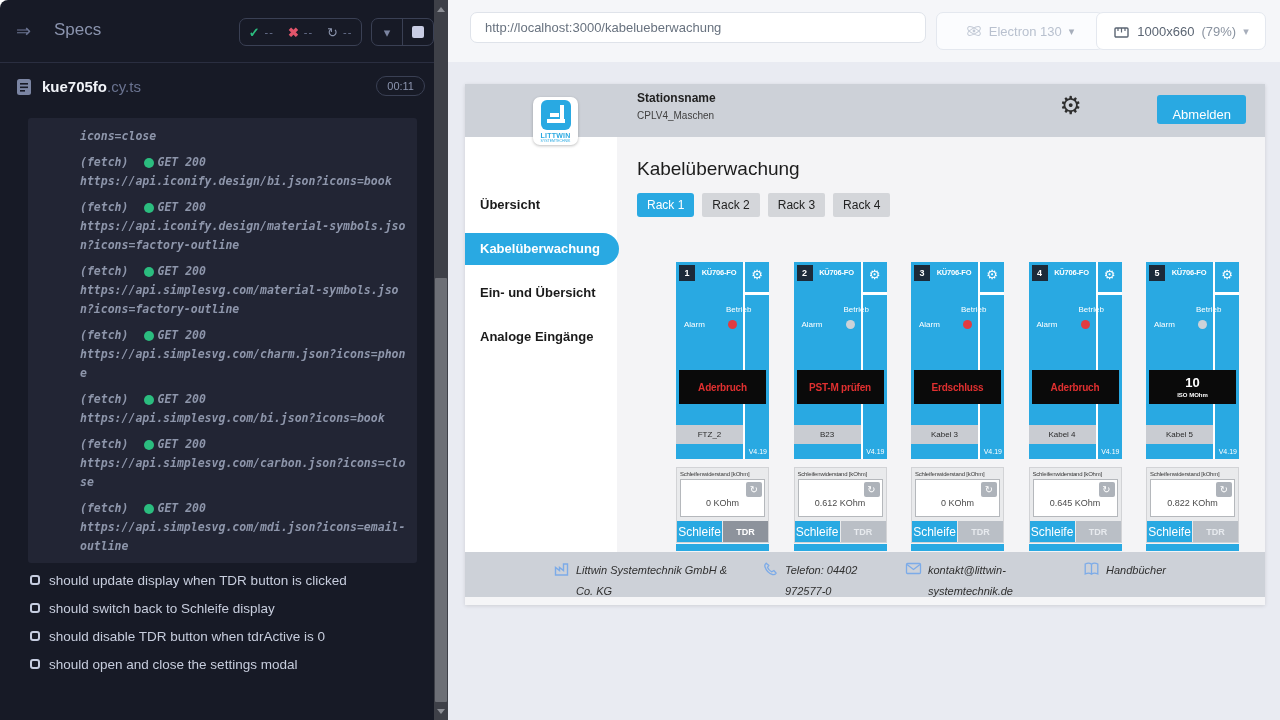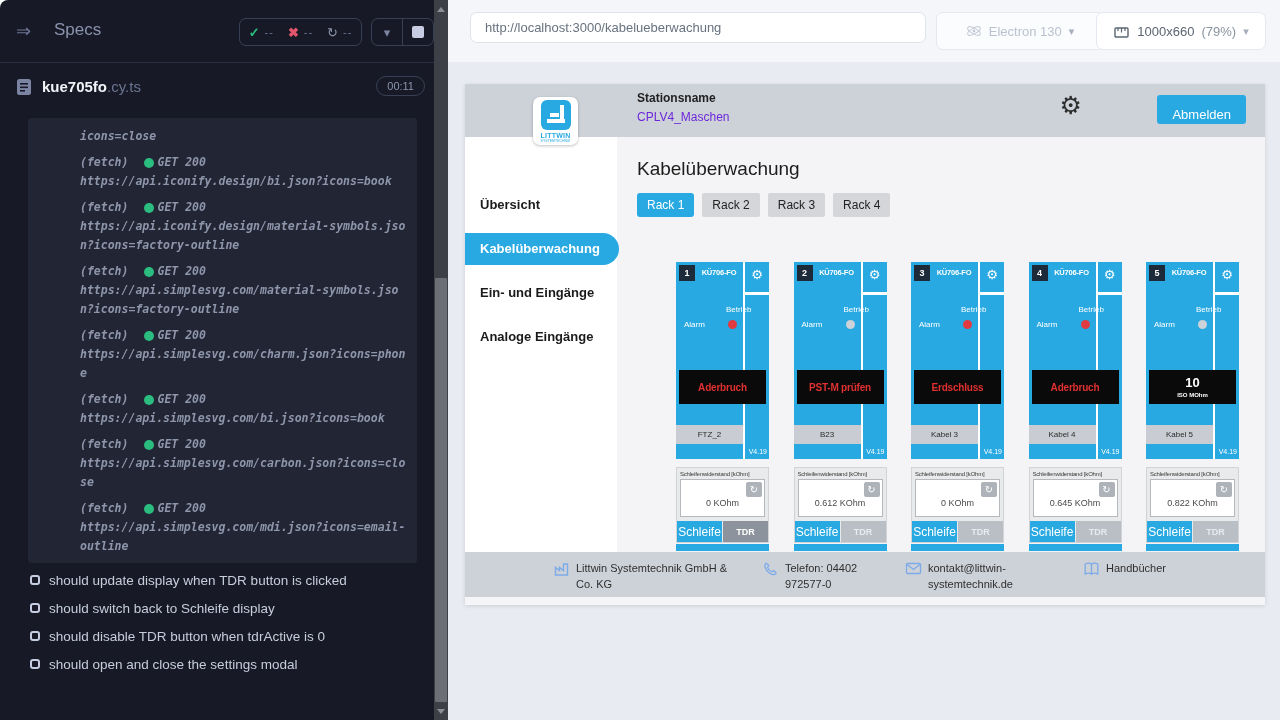--- a/index.html
+++ b/index.html
@@ -66,21 +66,21 @@
   .app-header { height:53px; background:#cdd1d8; position:relative; flex:none; z-index:5; }
   .logo-card { position:absolute; left:68px; top:13px; width:45px; height:48px; background:#fff; border-radius:7px; box-shadow:0 1px 3px rgba(0,0,0,.25); display:flex; flex-direction:column; align-items:center; padding-top:3px; }
   .logo-mark { width:30px; height:30px; background:#29a9e2; border-radius:6px; position:relative; }
   .logo-mark .lm-v { position:absolute; right:7px; top:5px; width:4px; height:16px; background:#fff; }
   .logo-mark .lm-b { position:absolute; left:6px; bottom:7px; width:18px; height:4px; background:#fff; }
   .logo-mark .lm-s { position:absolute; left:9px; bottom:13px; width:9px; height:4px; background:#fff; }
   .logo-title { color:#29a9e2; font-weight:bold; font-size:7px; margin-top:2px; letter-spacing:.2px; }
   .logo-sub { color:#29a9e2; font-size:3.5px; }
   .station { position:absolute; left:172px; top:7px; }
   .station-label { font-size:12px; font-weight:bold; color:#1f1f1f; }
-  .station-name { font-size:12px; color:#6d28d9; margin-top:5px; }
+  .station-name { font-size:10px; color:#404040; margin-top:5px; }
   .hdr-gear { position:absolute; right:183px; top:9px; font-size:25px; color:#2e2e2e; font-family:"DejaVu Sans", sans-serif; cursor:pointer; line-height:1; }
   .logout-btn { position:absolute; right:19px; top:11px; height:29px; background:#29a9e2; color:#fff; border:none; border-radius:3px; font-size:13px; padding:12px 15px; font-family:"Liberation Sans", sans-serif; cursor:pointer; }
 
   .app-body { flex:1; display:flex; overflow:hidden; }
   .sidebar { width:152px; background:#fff; flex:none; padding-top:52px; position:relative; z-index:2; }
   .side-item { height:32px; line-height:32px; padding-left:15px; font-size:13px; font-weight:bold; color:#1a1a1a; margin-bottom:12px; cursor:pointer; }
   .side-item.active { background:#29a9e2; color:#fff; width:154px; border-radius:0 17px 17px 0; }
   .content { flex:1; background:#f4f4f6; position:relative; }
   .page-title { margin:21px 0 0 20px; font-size:19px; font-weight:normal; color:#1c1c1c; }
   .rack-tabs { display:flex; gap:8px; margin:13px 0 0 20px; }
@@ -118,21 +118,21 @@
   .btn-row { display:flex; gap:1px; margin-top:4px; height:21px; }
   .btn-loop { flex:1; background:#29a9e2; color:#fff; font-weight:normal; font-size:12px; display:flex; align-items:center; justify-content:center; cursor:pointer; }
   .btn-tdr { flex:1; font-size:9px; display:flex; align-items:center; justify-content:center; cursor:pointer; font-weight:bold; }
   .tdr-on { background:#8d939c; color:#fff; }
   .tdr-off { background:#babfc6; color:#e7eaee; }
   .card-strip { height:7px; background:#29a9e2; margin-top:1px; }
 
   .app-footer { height:45px; background:#cdd1d8; flex:none; position:relative; z-index:5; font-size:11px; color:#2f2f2f; }
   .f-item { position:absolute; top:8px; display:flex; gap:6px; }
   .f-item .f-icon { flex:none; margin-top:1px; }
-  .f-text { line-height:16px; overflow-wrap:break-word; }
+  .f-text { line-height:21px; overflow-wrap:break-word;font-style:italic; }
   .f-1 { left:88px; width:178px; }
   .f-2 { left:298px; width:128px; }
   .f-3 { left:440px; width:128px; }
   .f-4 { left:618px; }
   .app-bottom-pad { height:8px; background:#f5f5f7; flex:none; }
 </style>
 </head>
 <body>
 
 <div id="root">
@@ -310,21 +310,21 @@
           <div class="station-name">CPLV4_Maschen</div>
         </div>
         <span class="hdr-gear">⚙</span>
         <button class="logout-btn">Abmelden</button>
       </div>
 
       <div class="app-body">
         <div class="sidebar">
           <div class="side-item">Übersicht</div>
           <div class="side-item active">Kabelüberwachung</div>
-          <div class="side-item">Ein- und Eingänge</div>
+          <div class="side-item">Ein- und Übersicht</div>
           <div class="side-item">Analoge Eingänge</div>
         </div>
 
         <div class="content">
           <h1 class="page-title">Kabelüberwachung</h1>
           <div class="rack-tabs">
             <div class="rack-tab active">Rack 1</div>
             <div class="rack-tab">Rack 2</div>
             <div class="rack-tab">Rack 3</div>
             <div class="rack-tab">Rack 4</div>

